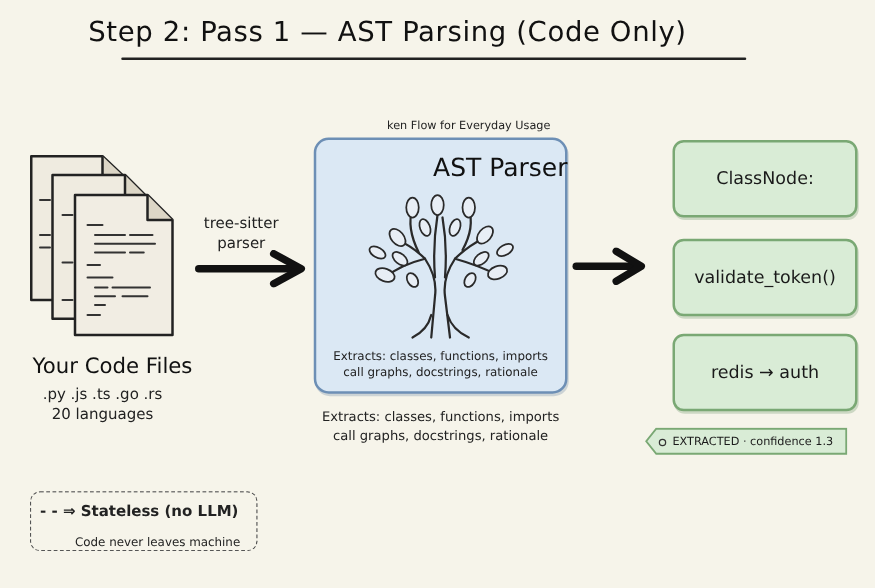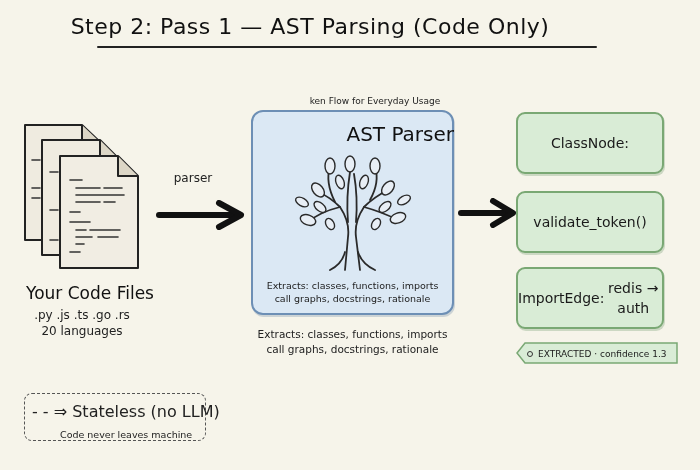--- a/index.html
+++ b/index.html
@@ -65,42 +65,42 @@
     left: 251px; top: 279px; width: 203px; text-align: center;
     font-size: 9.5px; line-height: 13px; color: #222;
   }
   .below-extract {
     left: 245px; top: 327px; width: 215px; text-align: center;
     font-size: 10.5px; line-height: 15px; color: #222;
   }
 
   
   .node {
-    left: 516px; width: 148px; height: 62px;
+    left: 538px; width: 148px; height: 62px;
     background: #d9ecd6;
     border: 2px solid #7aa874;
     border-radius: 9px;
     box-shadow: 1px 2px 0 rgba(80,130,80,0.25);
-    display: flex; flex-direction: row; align-items: center; justify-content: center;
+    display: flex; flex-direction: column; align-items: center; justify-content: center;
     font-size: 14px; line-height: 20px; color: #1a1a1a; text-align: center;
   }
   .node1 { top: 112px; }
   .node2 { top: 191px; }
   .node3 { top: 267px; }
   .badge-border {
     left: 516px; top: 342px; width: 162px; height: 22px;
   }
 
   
   .legend {
     left: 24px; top: 393px; width: 182px; height: 48px;
     border: 1.5px dashed #555; border-radius: 8px;
   }
   .legend-line1 {
-    left: 32px; top: 402px; font-size: 16px; color: #222;
+    left: 32px; top: 402px; font-size: 12px; color: #222; font-weight: bold;
   }
   .legend-line2 {
     left: 60px; top: 397px; font-size: 9.5px; color: #222; margin-top: 32px;
   }
 </style>
 </head>
 <body>
 
 <div class="abs title">Step 2: Pass 1 — AST Parsing (Code Only)</div>
 <div class="abs title-underline"></div>
@@ -139,20 +139,21 @@
     </g>
   </svg>
 </div>
 <div class="abs files-label">Your Code Files</div>
 <div class="abs files-sub">
   <div>.py .js .ts .go .rs</div>
   <div>20 languages</div>
 </div>
 
 <div class="abs arrow-label">
+  <div>tree-sitter</div>
   <div>parser</div>
 </div>
 <div class="abs arrow1">
   <svg viewBox="0 0 92 30" width="92" height="30">
     <line x1="4" y1="15" x2="80" y2="15" stroke="#111" stroke-width="6" stroke-linecap="round"></line>
     <path d="M64 3 L86 15 L64 27" fill="none" stroke="#111" stroke-width="6" stroke-linecap="round" stroke-linejoin="round"></path>
   </svg>
 </div>
 
 <div class="abs caption-top">ken Flow for Everyday Usage</div>
@@ -207,21 +208,20 @@
   </svg>
 </div>
 
 <div class="abs node node1">
   <div>ClassNode:</div>
 </div>
 <div class="abs node node2">
   <div>validate_token()</div>
 </div>
 <div class="abs node node3">
-  <div>ImportEdge:</div>
   <div>redis → auth</div>
 </div>
 
 <div class="abs badge-border">
   <svg viewBox="0 0 162 22" width="162" height="22">
     <path d="M9 1 L161 1 L161 21 L9 21 L1 11 Z" fill="#d9ecd6" stroke="#7aa874" stroke-width="1.5"></path>
   </svg>
 </div>
 <div class="abs" style="left:527px;top:346px;height:16px;display:flex;align-items:center;font-size:9px;color:#1a1a1a;">
   <span style="width:6px;height:6px;border:1px solid #333;border-radius:50%;margin-right:5px;display:inline-block;"></span>

